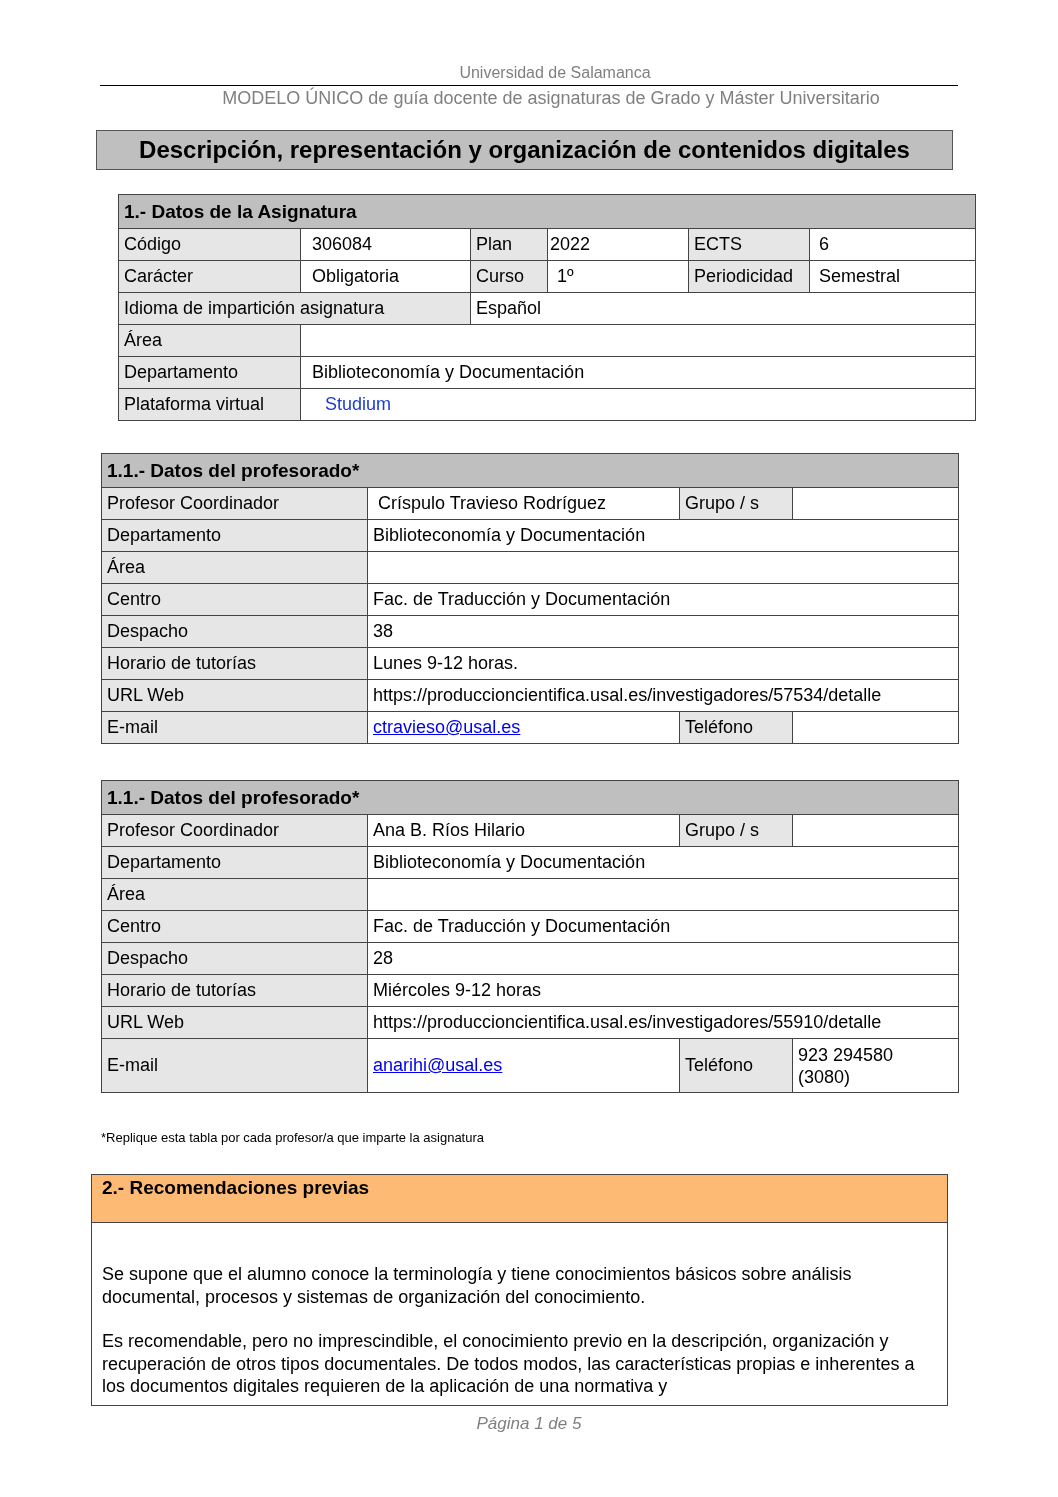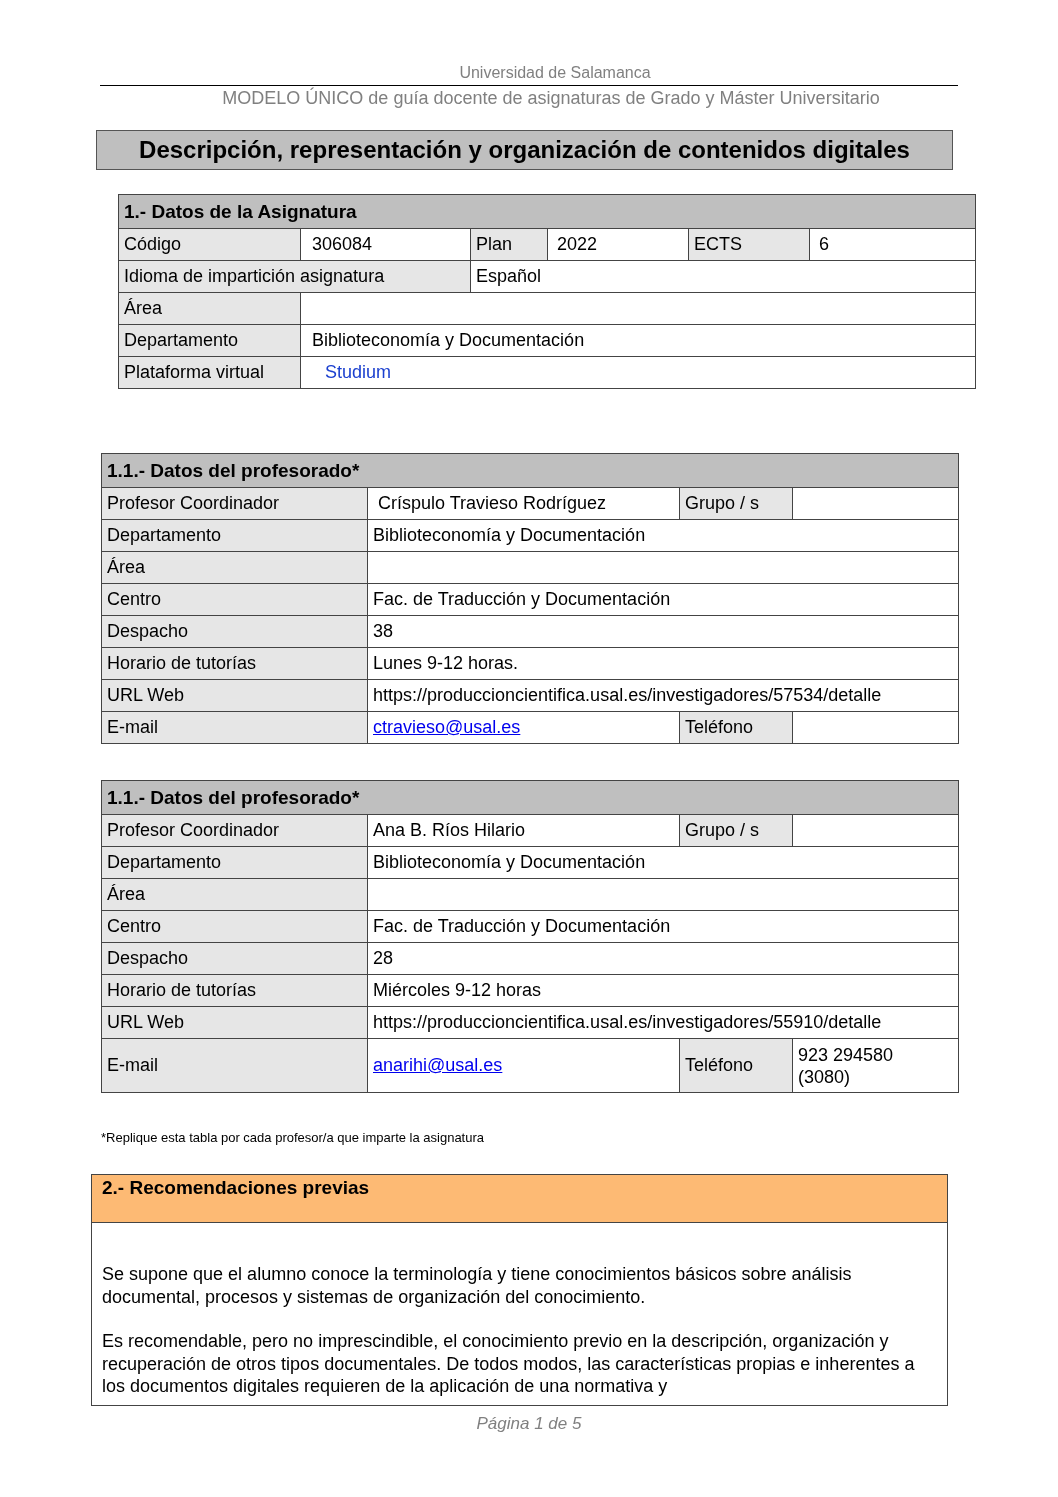--- a/index.html
+++ b/index.html
@@ -47,23 +47,31 @@
       <col style="width:166px">
   </colgroup>
   <tbody>
       <tr>
         <td class="hdr" colspan="6">1.- Datos de la Asignatura</td>
       </tr>
   <tr>
     <td class="lbl">Código</td>
     <td class="val" style="padding-left:11px">306084</td>
     <td class="lbl">Plan</td>
-    <td class="val" style="padding-left:9px">2022</td>
+    <td class="val" style="padding-left:2px">2022</td>
     <td class="lbl">ECTS</td>
     <td class="val" style="padding-left:9px">6</td>
+  </tr>
+  <tr>
+    <td class="lbl">Carácter</td>
+    <td class="val" style="padding-left:11px">Obligatoria</td>
+    <td class="lbl">Curso</td>
+    <td class="val" style="padding-left:9px">1º</td>
+    <td class="lbl">Periodicidad</td>
+    <td class="val" style="padding-left:9px">Semestral</td>
   </tr>
   <tr>
     <td class="lbl" colspan="2">Idioma de impartición asignatura</td>
     <td class="val" colspan="4">Español</td>
   </tr>
   <tr>
     <td class="lbl">Área</td>
     <td class="val" colspan="5"></td>
   </tr>
   <tr>

